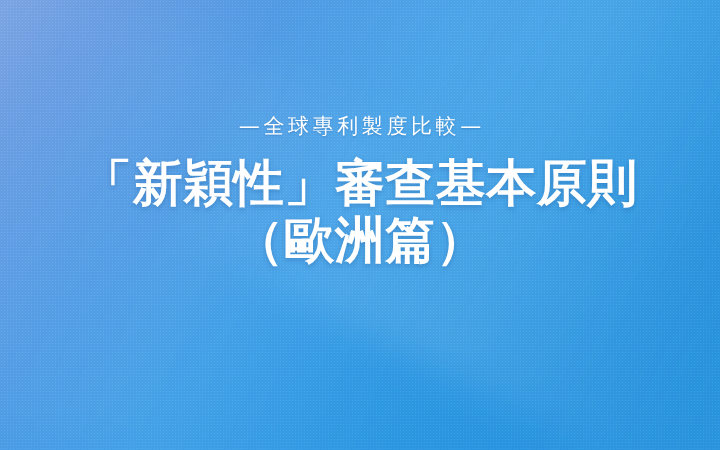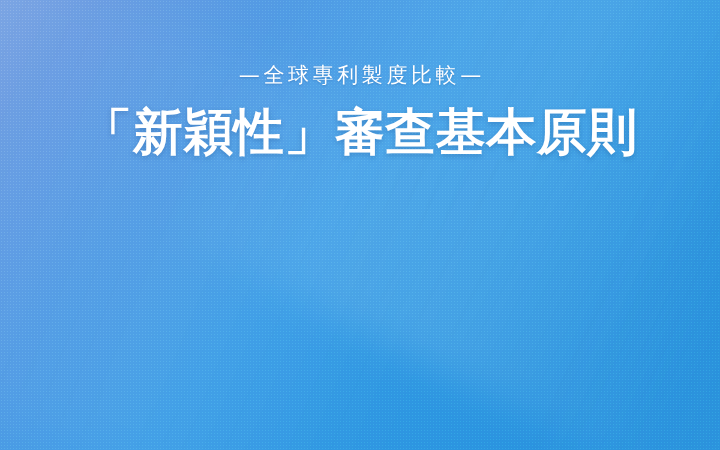--- a/index.html
+++ b/index.html
@@ -99,21 +99,21 @@
   }
 
   
   .text-block {
     position: absolute;
     inset: 0;
     display: flex;
     flex-direction: column;
     align-items: center;
     justify-content: flex-start;
-    padding-top: 63px;
+    padding-top: 114px;
     box-sizing: border-box;
     z-index: 5;
   }
 
   .subtitle {
     color: #ffffff;
     font-size: 21px;
     font-weight: 400;
     line-height: 1.15;
     letter-spacing: 3.6px;
@@ -147,16 +147,17 @@
   <div class="sheen-lower-right"></div>
   <div class="sheen-mid-left"></div>
   <div class="grain"></div>
 
   <div class="text-block">
 
     <div class="subtitle">—全球專利製度比較—</div>
 
     <div class="title">
       <span class="title-line">「新穎性」審查基本原則</span>
+      <span class="title-line">（歐洲篇）</span>
     </div>
 
   </div>
 </div>
 
 </body></html>

